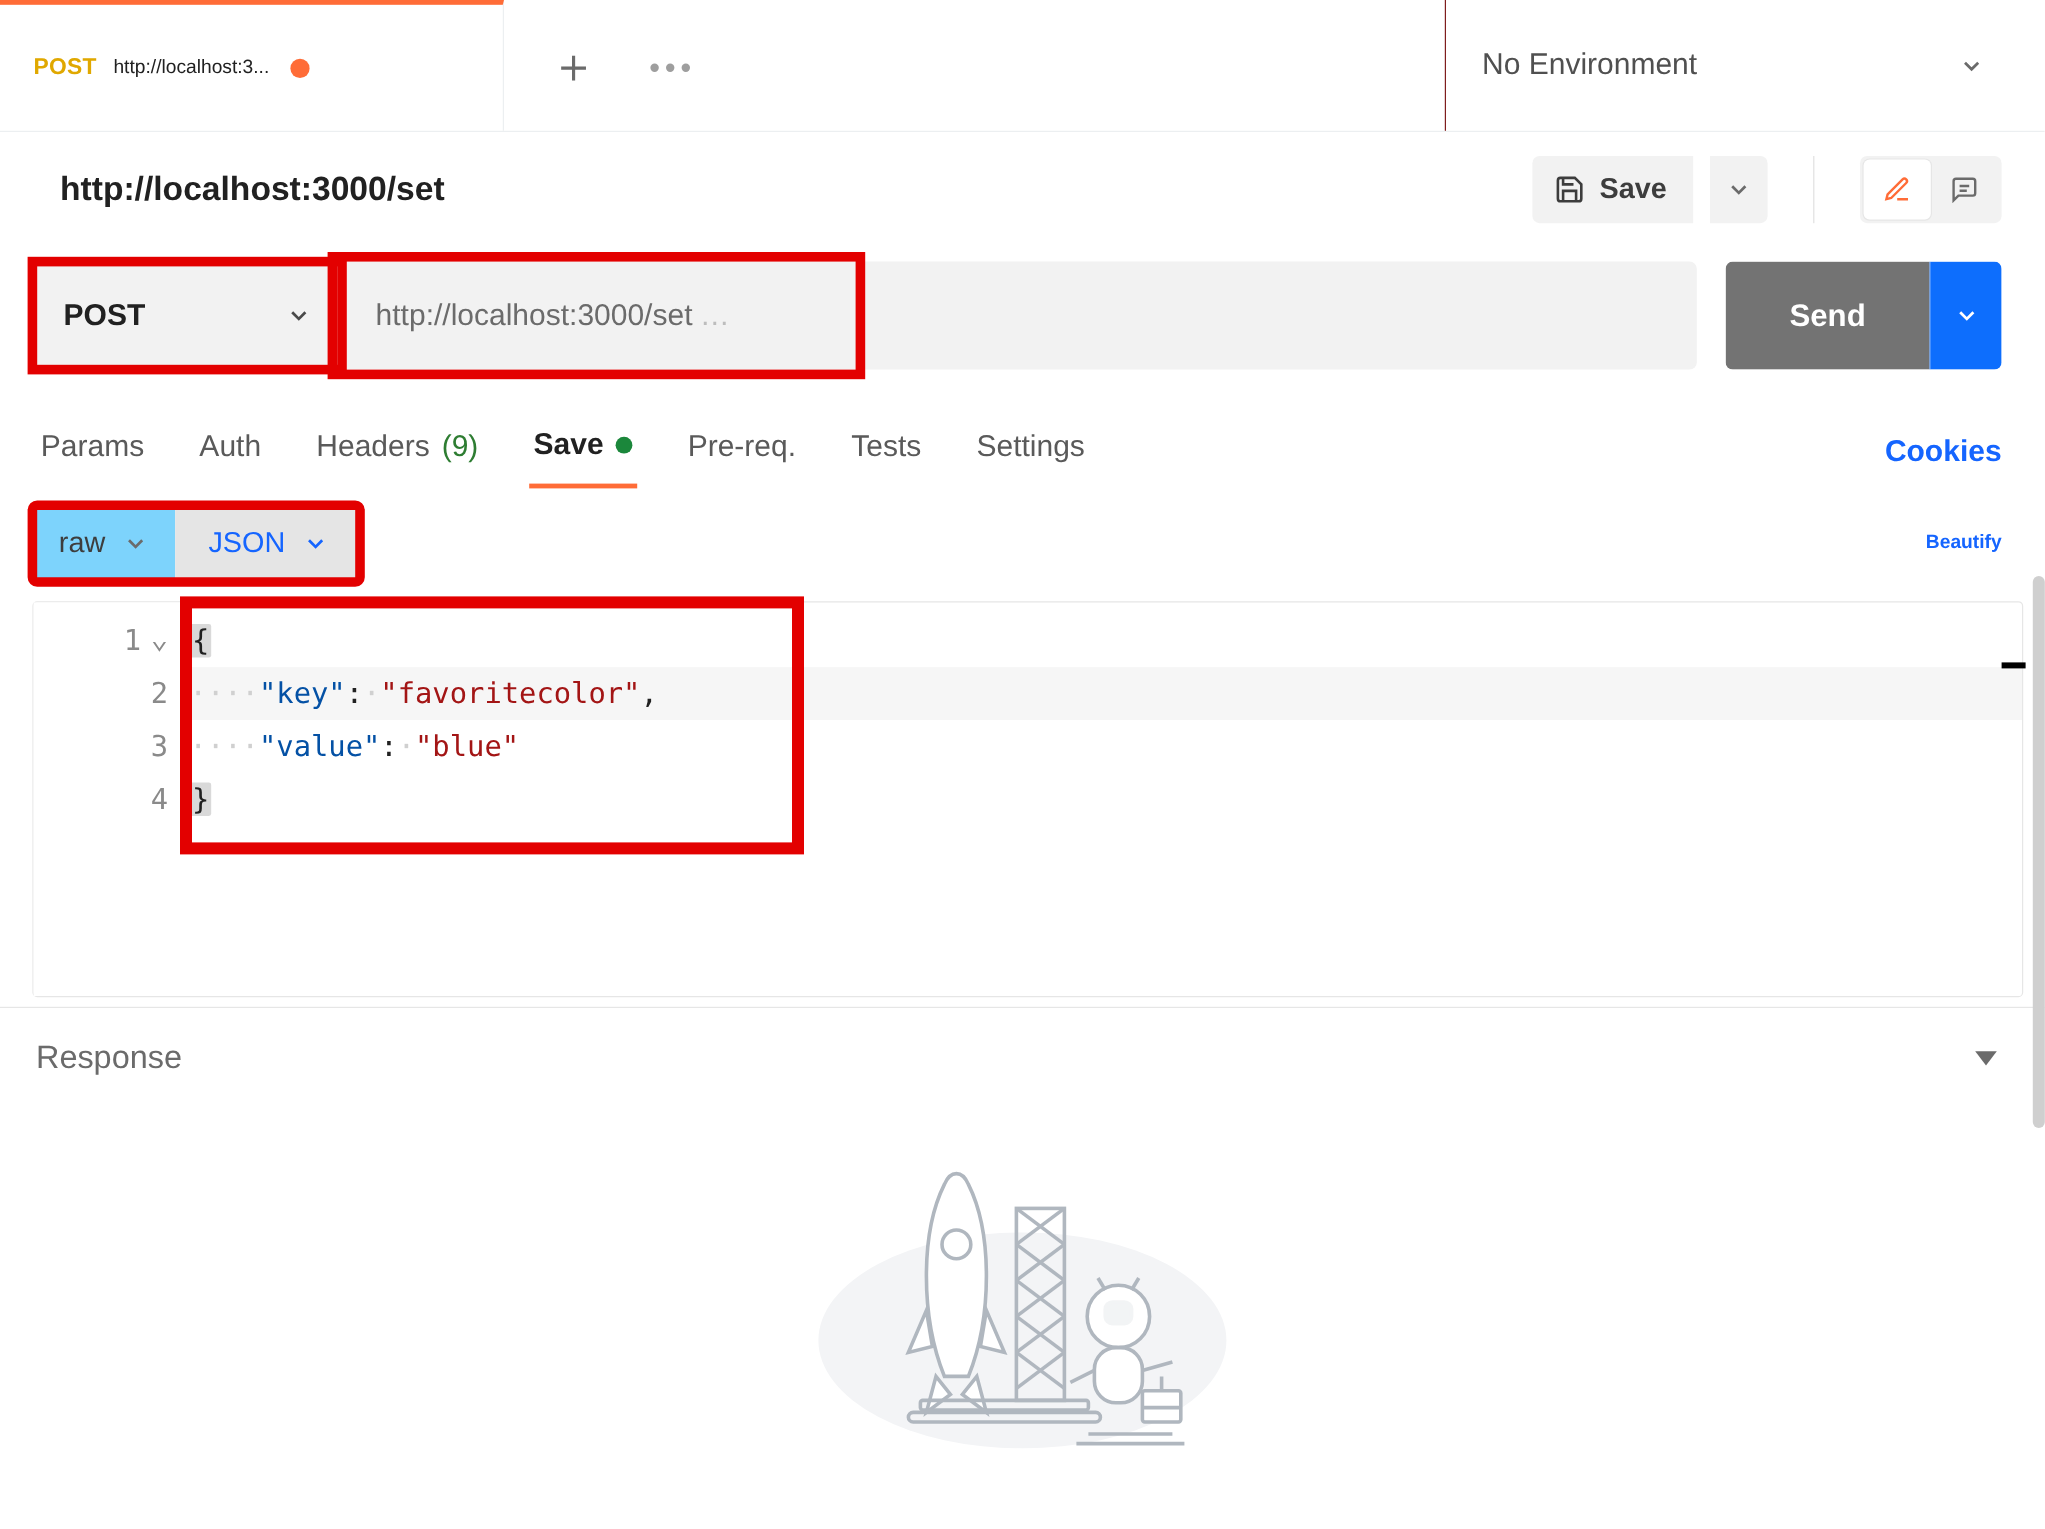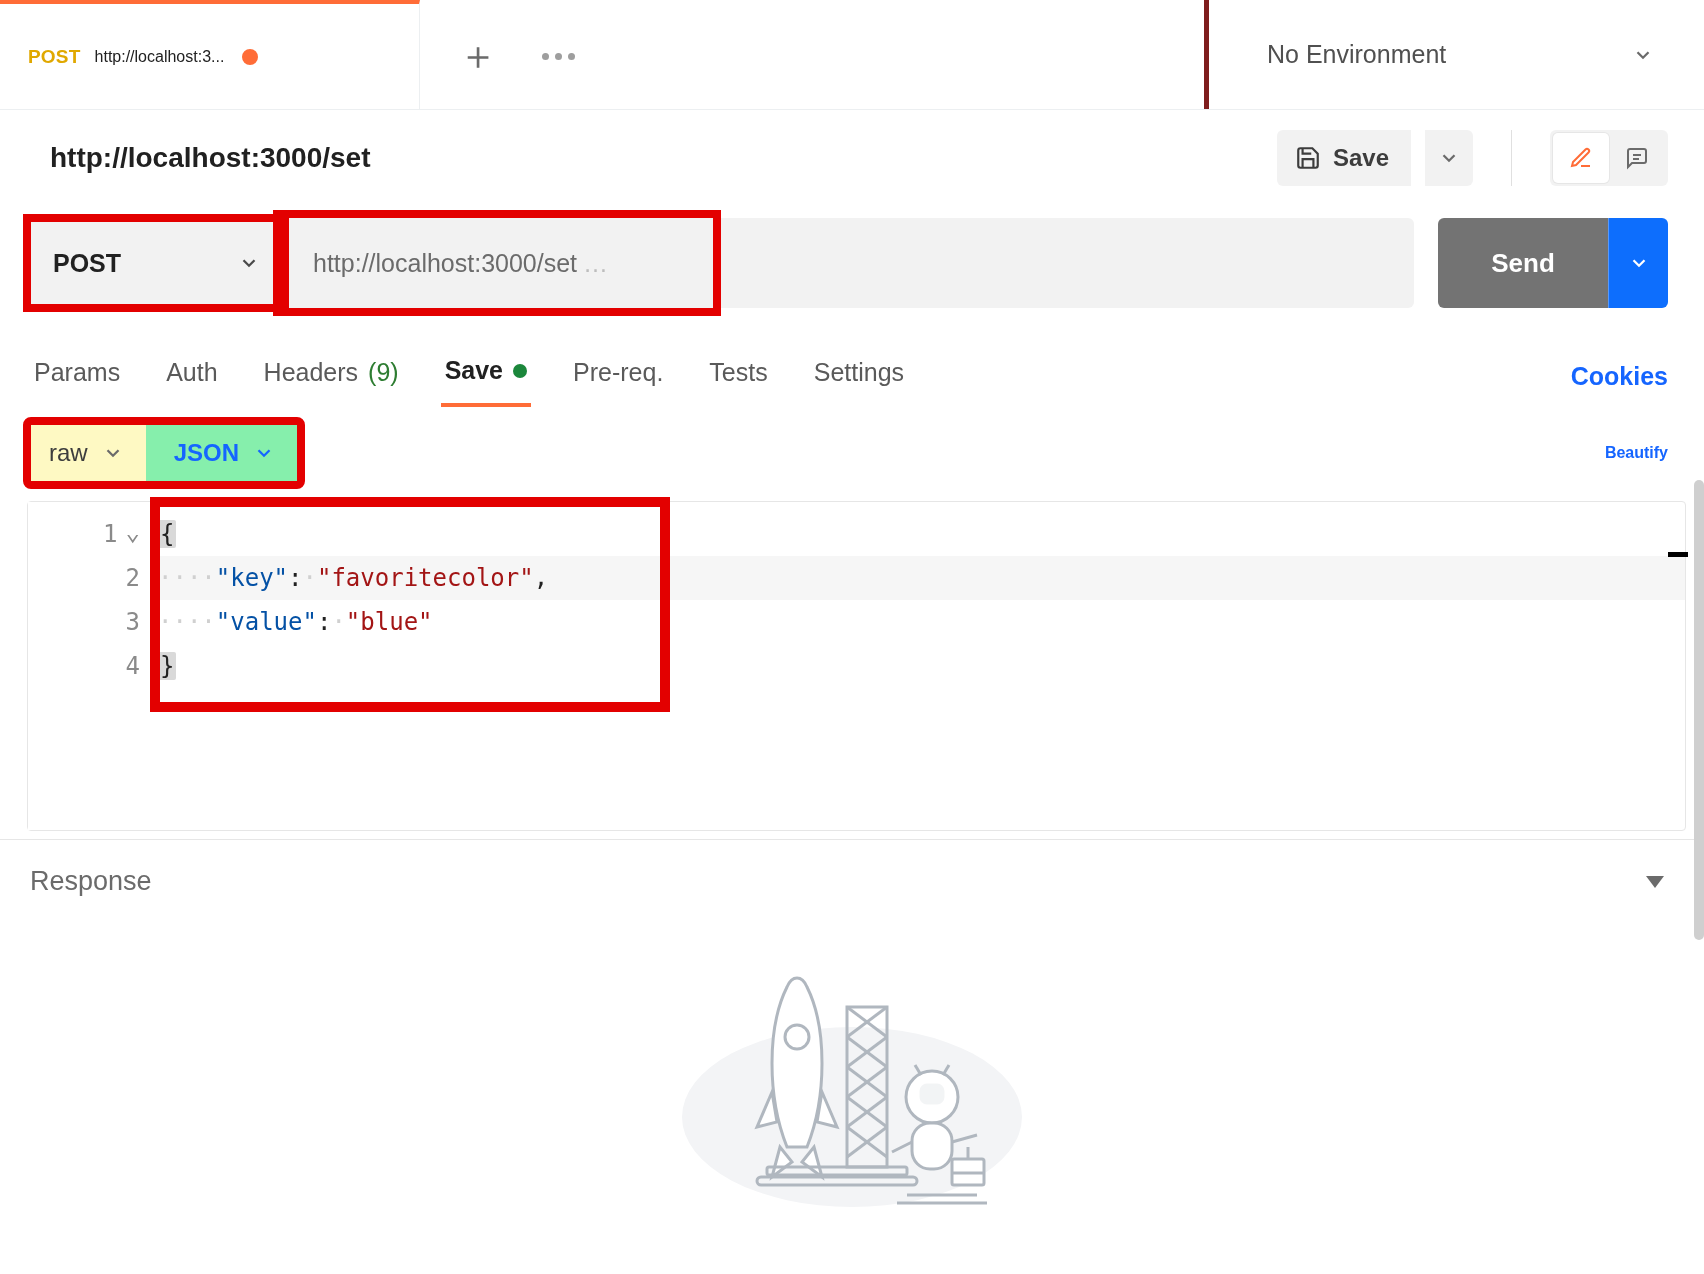--- a/index.html
+++ b/index.html
@@ -53,26 +53,26 @@
   }
   .plus-icon {
     font-size: 40px; line-height: 1; color:#6b6b6b; font-weight:300;
   }
   .more-dots {
     display:flex; gap:6px; padding-top:4px;
   }
   .more-dots span { width:7px; height:7px; border-radius:50%; background:#9e9e9e; display:block; }
   .topbar-spacer { flex:1; }
   .env {
-    border-left:5px solid #7f1d1d;
+    border-left:1px solid #7f1d1d;
     height:100%;
     min-width: 500px;
     display:flex; align-items:center;
     justify-content:space-between;
-    padding: 0 50px 0 58px;
+    padding: 0 50px 0 30px;
     font-size: 25px;
     color:#505050;
   }
   
   .titlebar {
     display:flex; align-items:center;
     padding: 20px 36px 32px 50px;
     gap: 16px;
   }
   .req-title {
@@ -182,33 +182,33 @@
   .bodytype-row {
     display:flex; align-items:center;
     padding: 14px 36px 16px 27px;
     gap:0px;
   }
   .bodytype-group {
     display:flex;
     border-radius:4px;
   }
   .dropdown-chip {
-    background:#fef9c3;
+    background:#7dd3fc;
     border:none;
     height:64px;
     padding:0 22px;
     display:flex; align-items:center; gap:14px;
     font-size:24px; color:#3d3d3d;
     cursor:pointer;
     border-radius:4px 0 0 4px;
   }
   .dropdown-chip.json {
-    background:#86efac;
+    background:#e5e5e5;
     color:#1565ff;
-    font-weight:700;
+    font-weight:400;
     border-radius:0 4px 4px 0;
     padding-left:28px;
     padding-right:26px;
     justify-content:flex-end;
   }
   .bodytype-row .spacer { flex:1; }
   
   .editor-frame {
     margin: 0 18px 0 27px;
     border:1px solid #e6e6e6;

